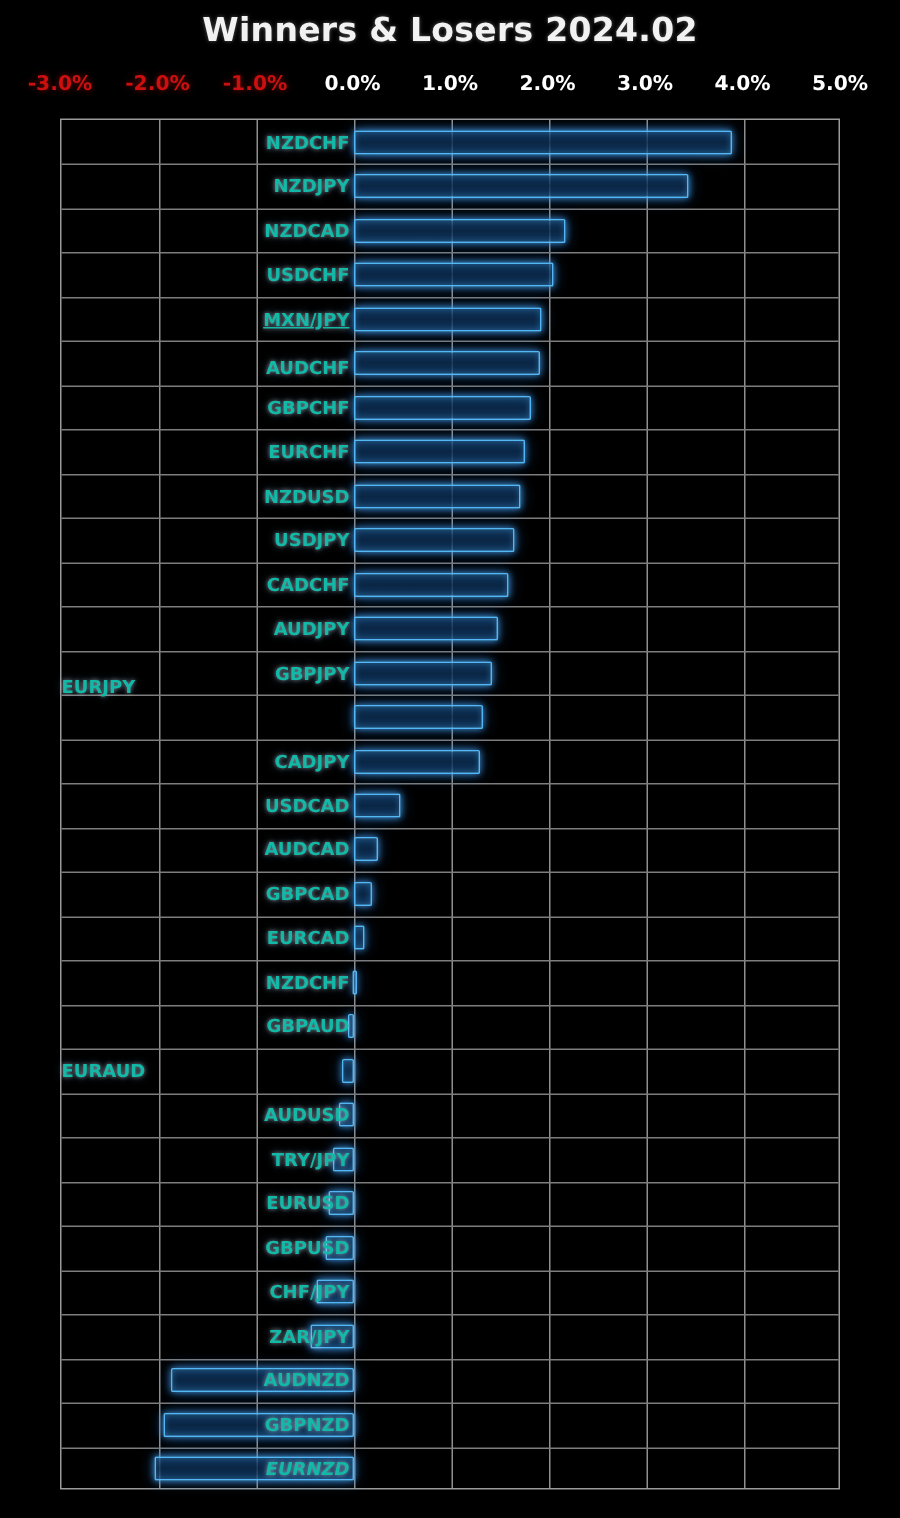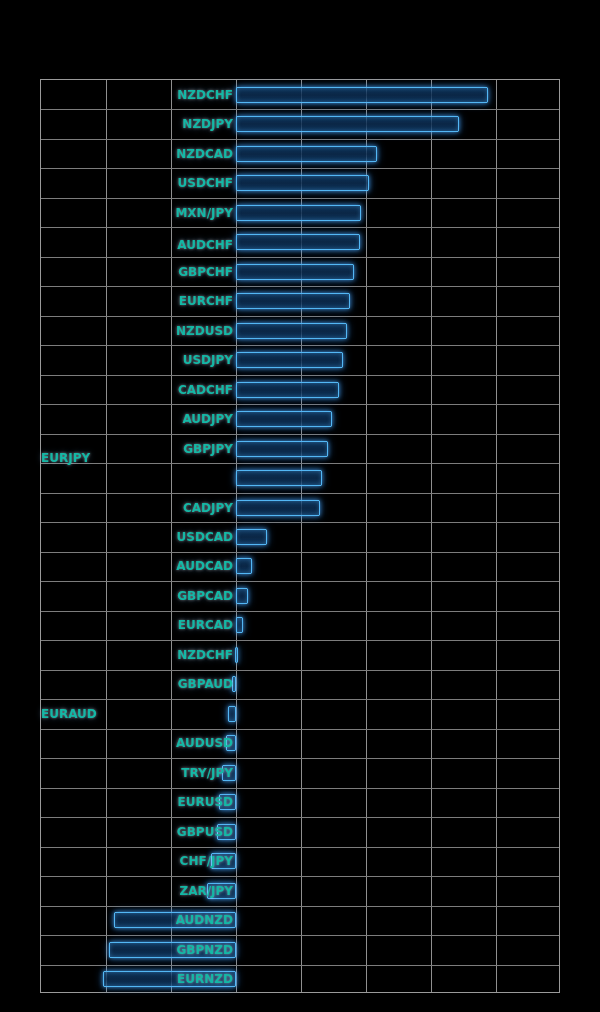--- a/index.html
+++ b/index.html
@@ -103,21 +103,33 @@
     text-shadow: 0 0 3px rgba(255,255,255,0.45), 0 0 6px rgba(120,190,255,0.35);
     font-family: "DejaVu Sans", sans-serif;
     line-height: 1;
   }
 </style>
 </head>
 <body>
 
 <div id="chart-root">
 
-
+  <div class="chart-title">Winners &amp; Losers 2024.02</div>
+
+  <div class="axis-labels" id="axis-labels">
+      <div class="tick-label neg" style="left: 40px;">-3.0%</div>
+      <div class="tick-label neg" style="left: 105px;">-2.0%</div>
+      <div class="tick-label neg" style="left: 170px;">-1.0%</div>
+      <div class="tick-label pos" style="left: 235px;">0.0%</div>
+      <div class="tick-label pos" style="left: 300px;">1.0%</div>
+      <div class="tick-label pos" style="left: 365px;">2.0%</div>
+      <div class="tick-label pos" style="left: 430px;">3.0%</div>
+      <div class="tick-label pos" style="left: 495px;">4.0%</div>
+      <div class="tick-label pos" style="left: 560px;">5.0%</div>
+    </div>
 
   <div class="plot" id="plot-area">
       <div class="vgrid" style="left: 65px;"></div>
       <div class="vgrid" style="left: 130px;"></div>
       <div class="vgrid" style="left: 195px;"></div>
       <div class="vgrid" style="left: 260px;"></div>
       <div class="vgrid" style="left: 325px;"></div>
       <div class="vgrid" style="left: 390px;"></div>
       <div class="vgrid" style="left: 455px;"></div>
       <div class="hgrid" style="top: 29.4839px;"></div>
@@ -152,21 +164,21 @@
       <div class="hgrid" style="top: 884.516px;"></div>
       <div class="bar" title="NZDCHF 3.87%" style="left: 195px; width: 251.55px; top: 6.74194px; height: 16px;"></div>
       <div class="bar-label" style="top: 8.74194px; left: 0px; width: 192px; text-align: right;">NZDCHF</div>
       <div class="bar" title="NZDJPY 3.43%" style="left: 195px; width: 222.95px; top: 36.2258px; height: 16px;"></div>
       <div class="bar-label" style="top: 38.2258px; left: 0px; width: 192px; text-align: right;">NZDJPY</div>
       <div class="bar" title="NZDCAD 2.17%" style="left: 195px; width: 141.05px; top: 65.7097px; height: 16px;"></div>
       <div class="bar-label" style="top: 67.7097px; left: 0px; width: 192px; text-align: right;">NZDCAD</div>
       <div class="bar" title="USDCHF 2.05%" style="left: 195px; width: 133.25px; top: 95.1935px; height: 16px;"></div>
       <div class="bar-label" style="top: 97.1935px; left: 0px; width: 192px; text-align: right;">USDCHF</div>
       <div class="bar" title="MXN/JPY 1.93%" style="left: 195px; width: 125.45px; top: 124.677px; height: 16px;"></div>
-      <div class="bar-label" style="top: 126.677px; left: 0px; width: 192px; text-align: right;">MXN/JPY</div>
+      <div class="bar-label" style="top: 126.677px; left: 0px; width: 192px; text-align: right; text-decoration: underline;">MXN/JPY</div>
       <div class="bar" title="AUDCHF 1.90%" style="left: 195px; width: 123.5px; top: 154.161px; height: 16px;"></div>
       <div class="bar-label" style="top: 159px; left: 0px; width: 192px; text-align: right;">AUDCHF</div>
       <div class="bar" title="GBPCHF 1.81%" style="left: 195px; width: 117.65px; top: 183.645px; height: 16px;"></div>
       <div class="bar-label" style="top: 185.645px; left: 0px; width: 192px; text-align: right;">GBPCHF</div>
       <div class="bar" title="EURCHF 1.75%" style="left: 195px; width: 113.75px; top: 213.129px; height: 16px;"></div>
       <div class="bar-label" style="top: 215.129px; left: 0px; width: 192px; text-align: right;">EURCHF</div>
       <div class="bar" title="NZDUSD 1.70%" style="left: 195px; width: 110.5px; top: 242.613px; height: 16px;"></div>
       <div class="bar-label" style="top: 244.613px; left: 0px; width: 192px; text-align: right;">NZDUSD</div>
       <div class="bar" title="USDJPY 1.65%" style="left: 195px; width: 107.25px; top: 272.097px; height: 16px;"></div>
       <div class="bar-label" style="top: 274.097px; left: 0px; width: 192px; text-align: right;">USDJPY</div>
@@ -204,16 +216,16 @@
       <div class="bar-label" style="top: 745.839px; left: 0px; width: 192px; text-align: right;">GBPUSD</div>
       <div class="bar" title="CHF/JPY -0.38%" style="left: 170.3px; width: 24.7px; top: 773.323px; height: 16px;"></div>
       <div class="bar-label" style="top: 775.323px; left: 0px; width: 192px; text-align: right;">CHF/JPY</div>
       <div class="bar" title="ZAR/JPY -0.44%" style="left: 166.4px; width: 28.6px; top: 802.806px; height: 16px;"></div>
       <div class="bar-label" style="top: 804.806px; left: 0px; width: 192px; text-align: right;">ZAR/JPY</div>
       <div class="bar" title="AUDNZD -1.87%" style="left: 73.45px; width: 121.55px; top: 832.29px; height: 16px;"></div>
       <div class="bar-label" style="top: 834.29px; left: 0px; width: 192px; text-align: right;">AUDNZD</div>
       <div class="bar" title="GBPNZD -1.95%" style="left: 68.25px; width: 126.75px; top: 861.774px; height: 16px;"></div>
       <div class="bar-label" style="top: 863.774px; left: 0px; width: 192px; text-align: right;">GBPNZD</div>
       <div class="bar" title="EURNZD -2.05%" style="left: 61.75px; width: 133.25px; top: 891.258px; height: 16px;"></div>
-      <div class="bar-label" style="top: 893.258px; left: 0px; width: 192px; text-align: right;">EURNZD</div>
+      <div class="bar-label" style="top: 893.258px; left: 0px; width: 192px; text-align: right; font-style: italic;">EURNZD</div>
     </div>
 
 </div>
 
 </body></html>

